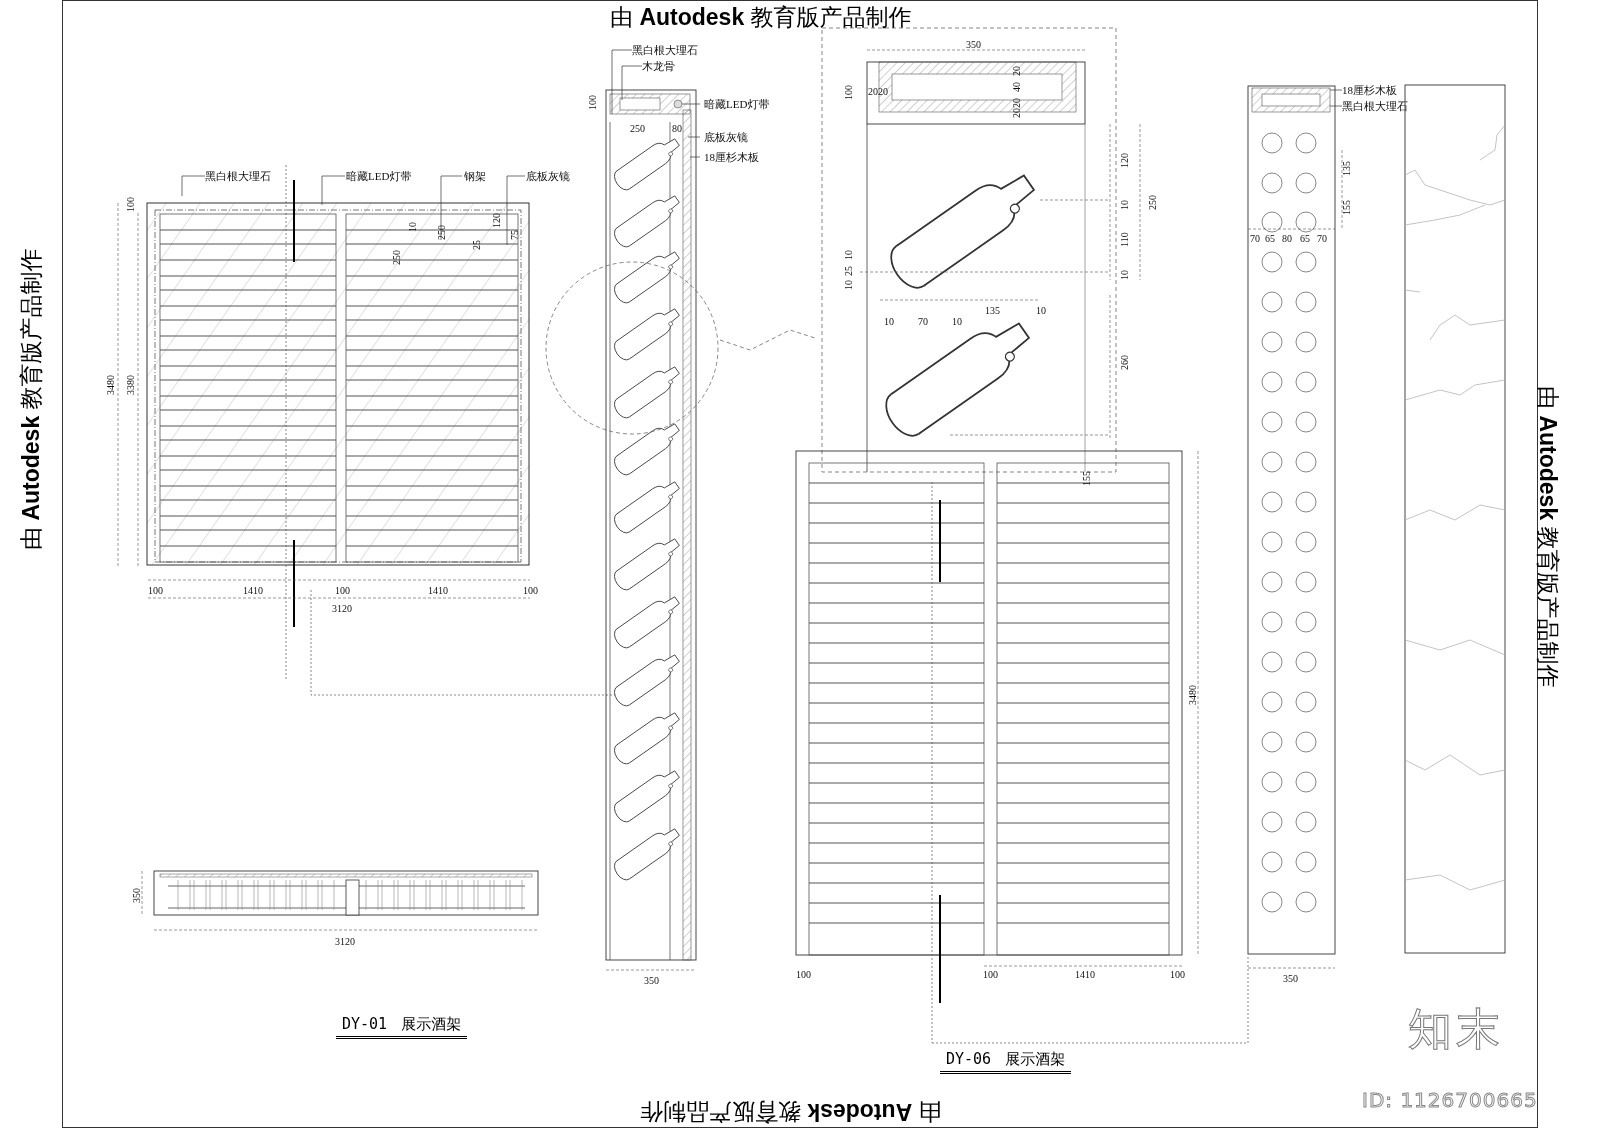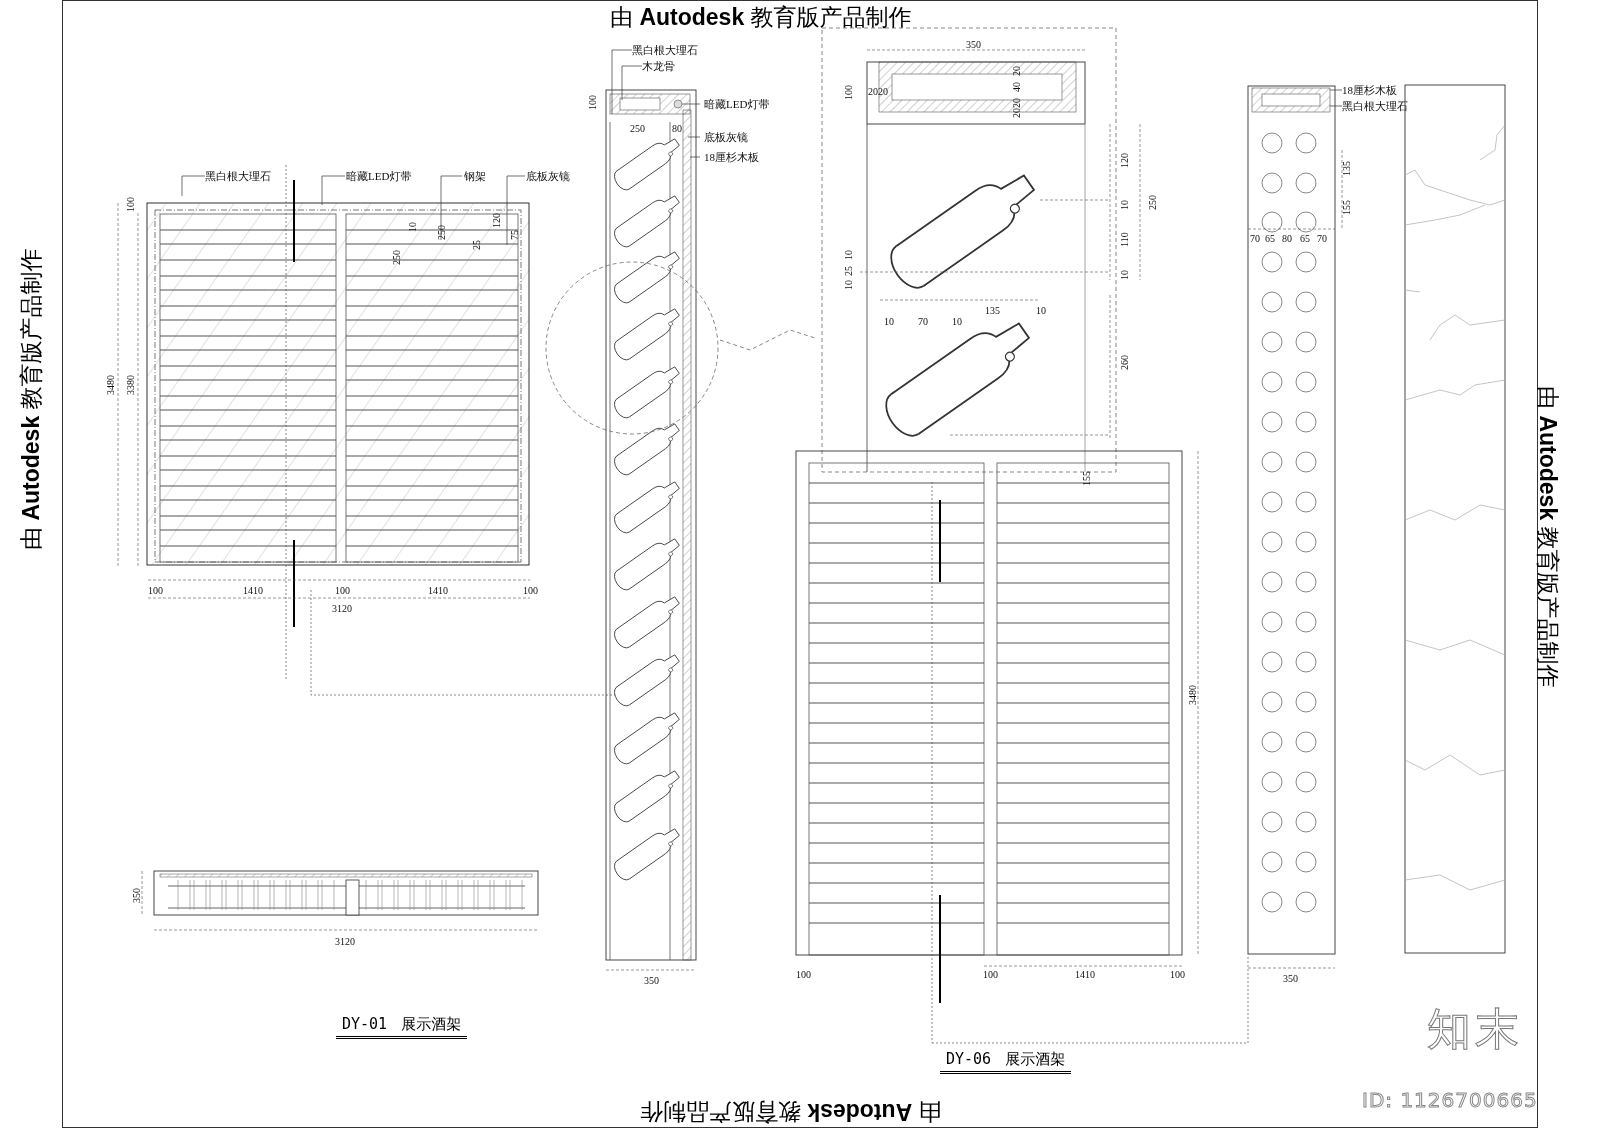--- a/index.html
+++ b/index.html
@@ -9,21 +9,21 @@
   .banner b{font-weight:bold;}
   .banner-top{left:610px;top:2px;}
   .banner-bottom{left:640px;top:1096px;transform:rotate(180deg);}
   .banner-left{left:30px;top:550px;transform-origin:0 0;transform:translate(-14px,0) rotate(-90deg);}
   .banner-right{left:1563px;top:386px;transform-origin:0 0;transform:rotate(90deg);}
   svg{position:absolute;left:0;top:0;}
   .lbl{font-family:"Liberation Serif","DejaVu Serif",serif;font-size:11px;fill:#111;}
   .dim{font-family:"Liberation Serif","DejaVu Serif",serif;font-size:10px;fill:#111;}
   .title{position:absolute;font-family:"DejaVu Sans Mono","Liberation Mono",monospace;font-size:15px;border-bottom:3px double #000;padding:0 6px 2px 6px;white-space:nowrap;}
   .title span{margin-right:14px;}
-  .wm-logo{position:absolute;left:1408px;top:1000px;font-family:"DejaVu Sans",sans-serif;font-size:44px;color:transparent;-webkit-text-stroke:1px #777;letter-spacing:4px;margin-left:19px;}
+  .wm-logo{position:absolute;left:1408px;top:1000px;font-family:"DejaVu Sans",sans-serif;font-size:44px;color:transparent;-webkit-text-stroke:1px #777;letter-spacing:4px;}
   .wm-id{position:absolute;left:1362px;top:1088px;font-family:"DejaVu Sans",sans-serif;font-size:20px;color:transparent;-webkit-text-stroke:1px #888;letter-spacing:1px;}
 </style>
 </head>
 <body>
 
 <div class="frame"></div>
 
 <div class="banner banner-top"><span>由 </span><b>Autodesk</b><span> 教育版产品制作</span></div>
 <div class="banner banner-bottom"><span>由 </span><b>Autodesk</b><span> 教育版产品制作</span></div>
 <div class="banner banner-left"><span>由 </span><b>Autodesk</b><span> 教育版产品制作</span></div>

